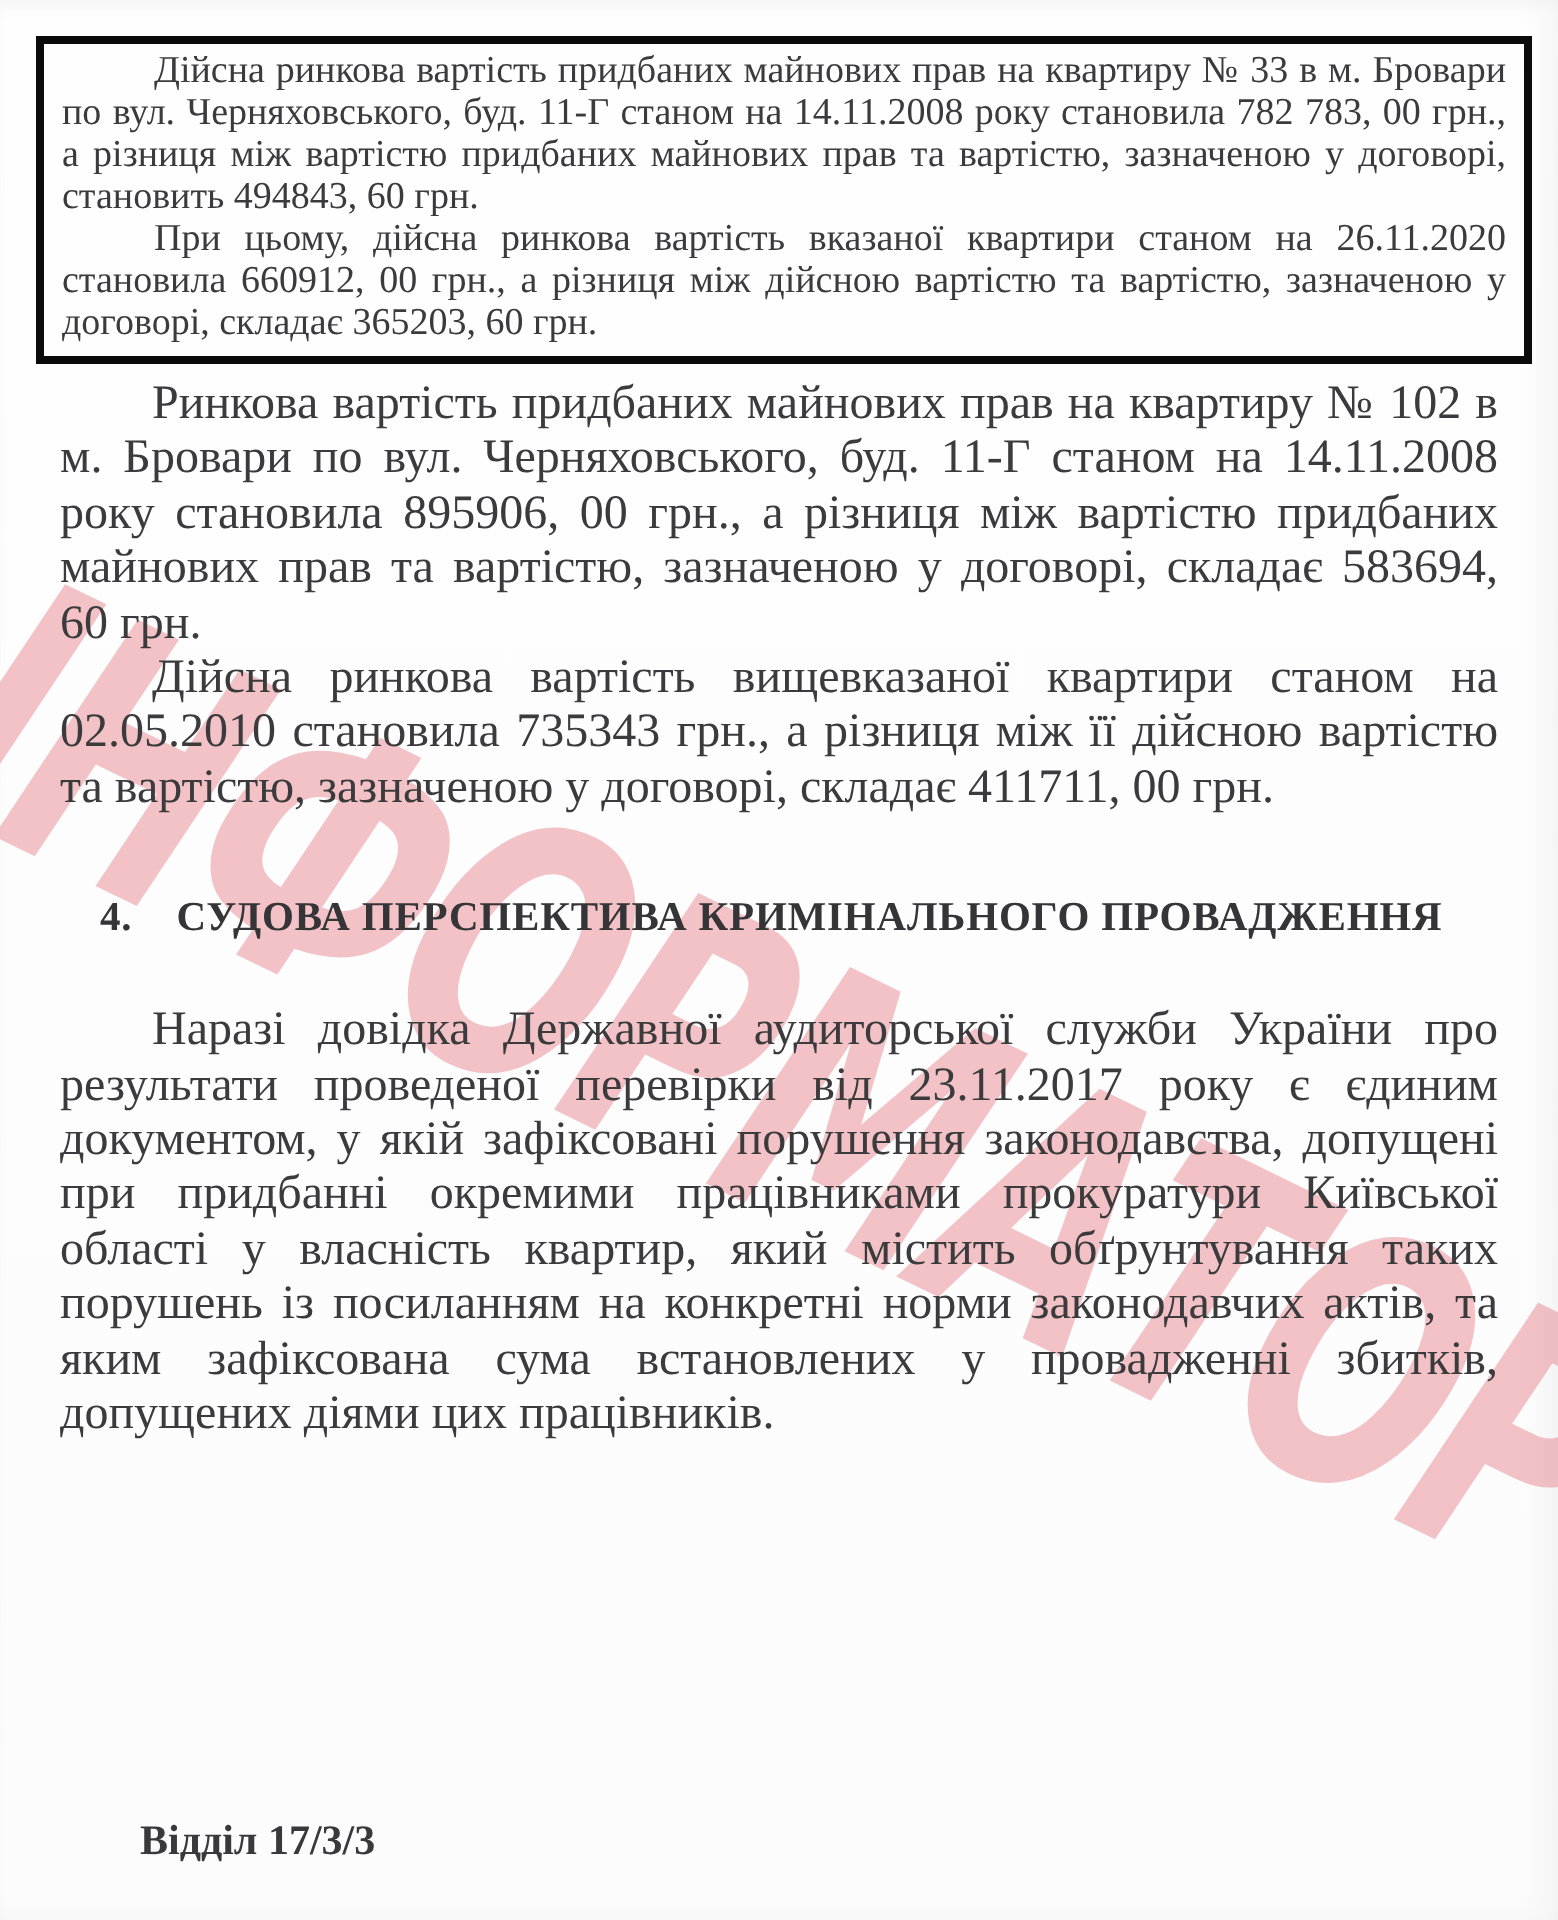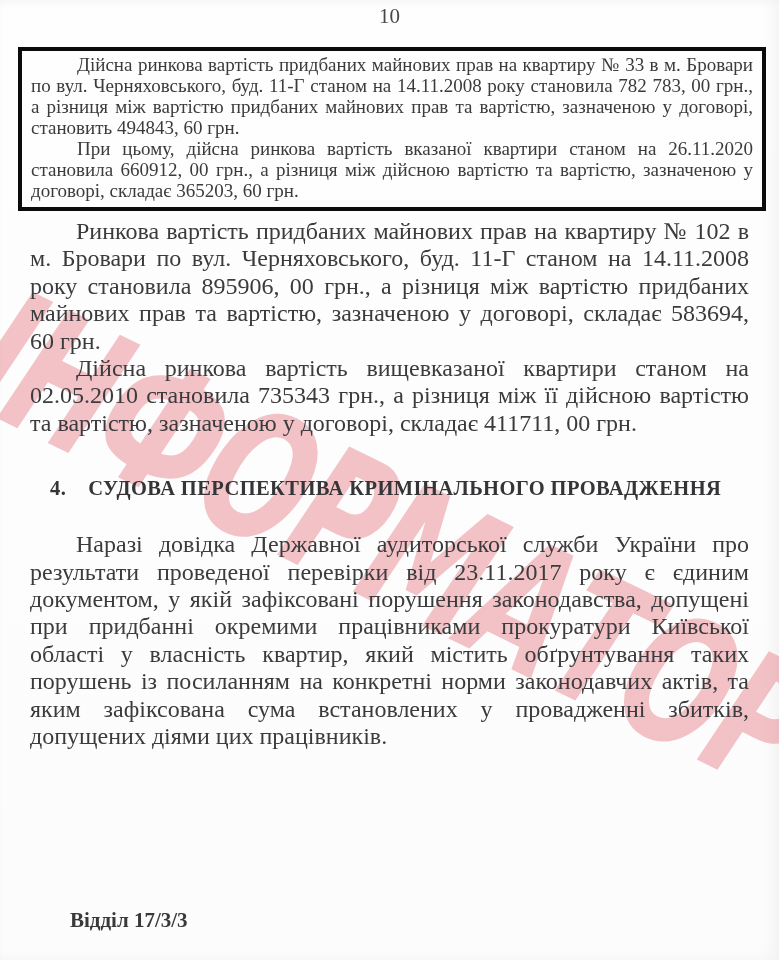--- a/index.html
+++ b/index.html
@@ -90,21 +90,20 @@
     font-size: 21px;
     color: #39393b;
     margin-left: 40px;
   }
 </style>
 </head>
 <body>
 
 <div class="page">
 
-  <div class="page-number">10</div>
 
   <div class="watermark">ІНФОРМАТОР</div>
 
   <div class="content">
 
     <div class="boxed-block">
       <p class="doc">Дійсна ринкова вартість придбаних майнових прав на квартиру № 33 в м. Бровари по вул. Черняховського, буд. 11-Г станом на 14.11.2008 року становила 782 783, 00 грн., а різниця між вартістю придбаних майнових прав та вартістю, зазначеною у договорі, становить 494843, 60 грн.</p>
       <p class="doc">При цьому, дійсна ринкова вартість вказаної квартири станом на 26.11.2020 становила 660912, 00 грн., а різниця між дійсною вартістю та вартістю, зазначеною у договорі, складає 365203, 60 грн.</p>
     </div>
 

